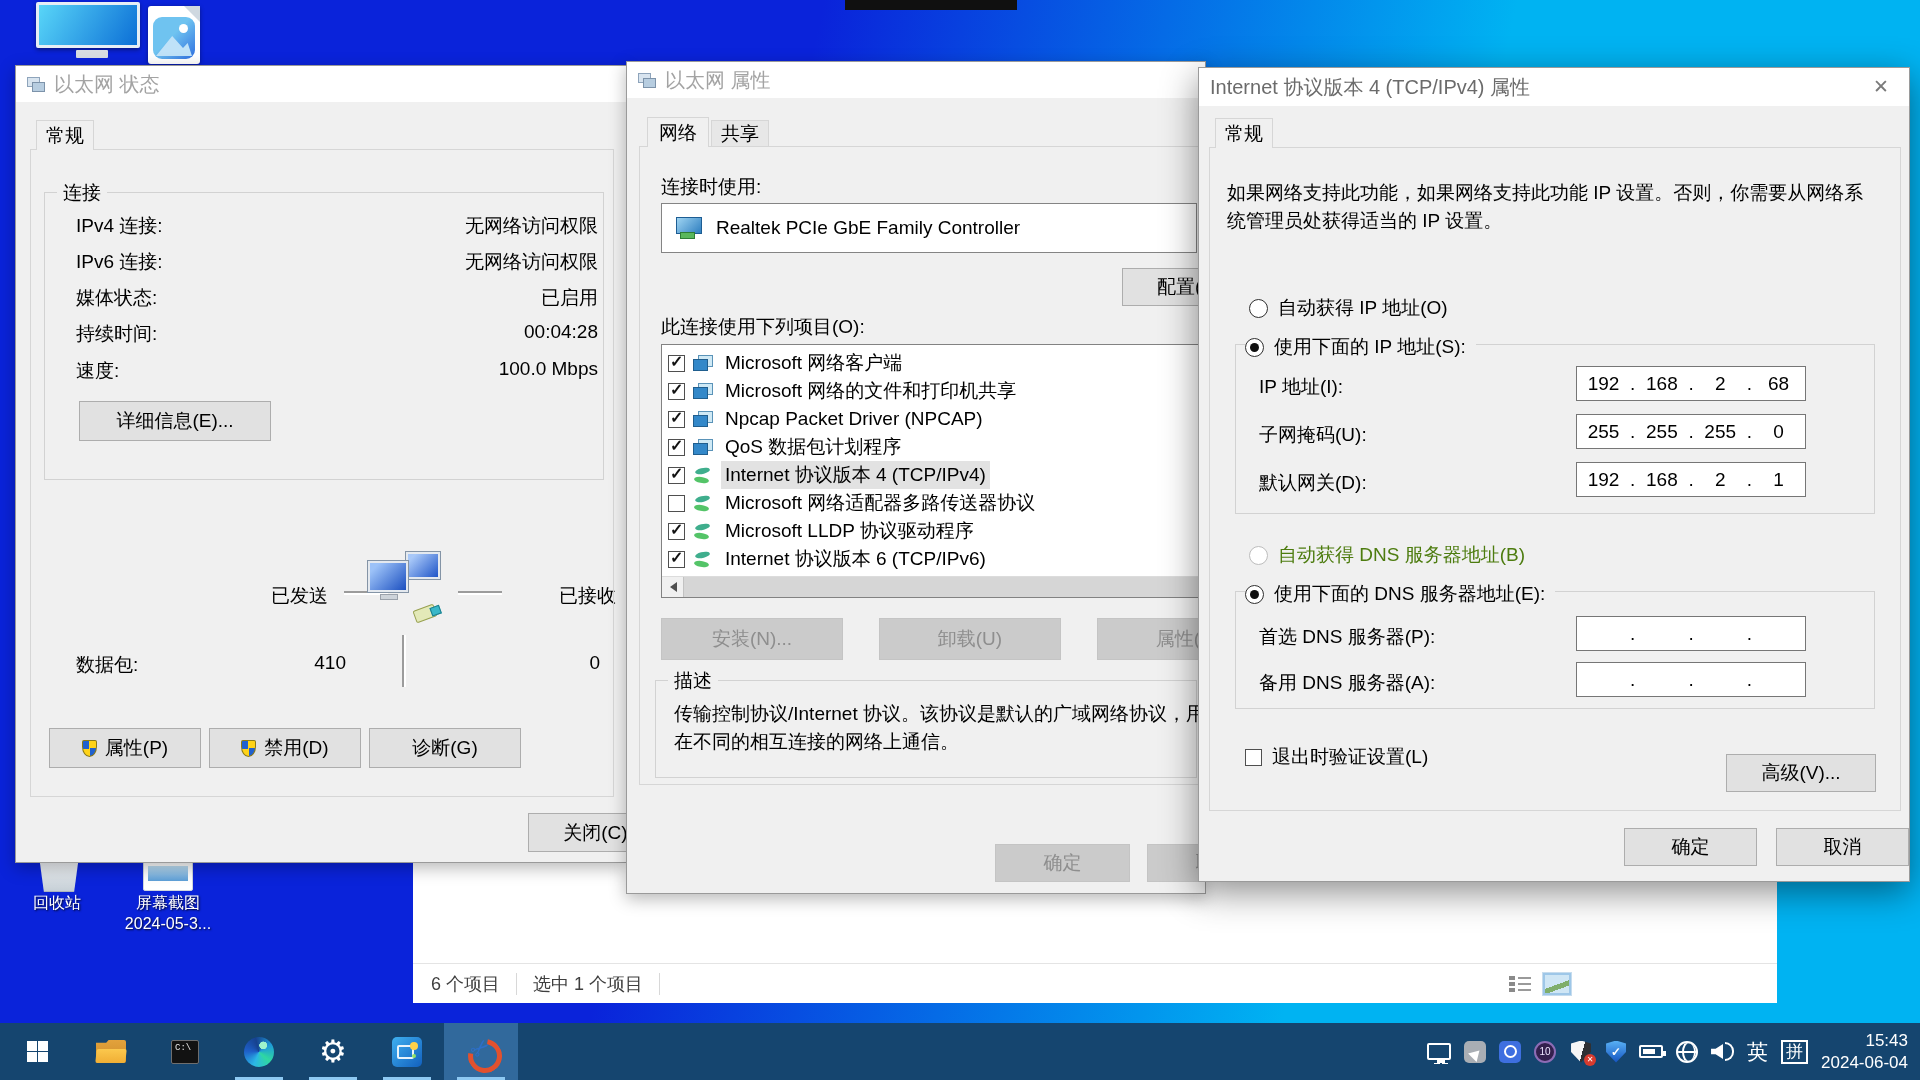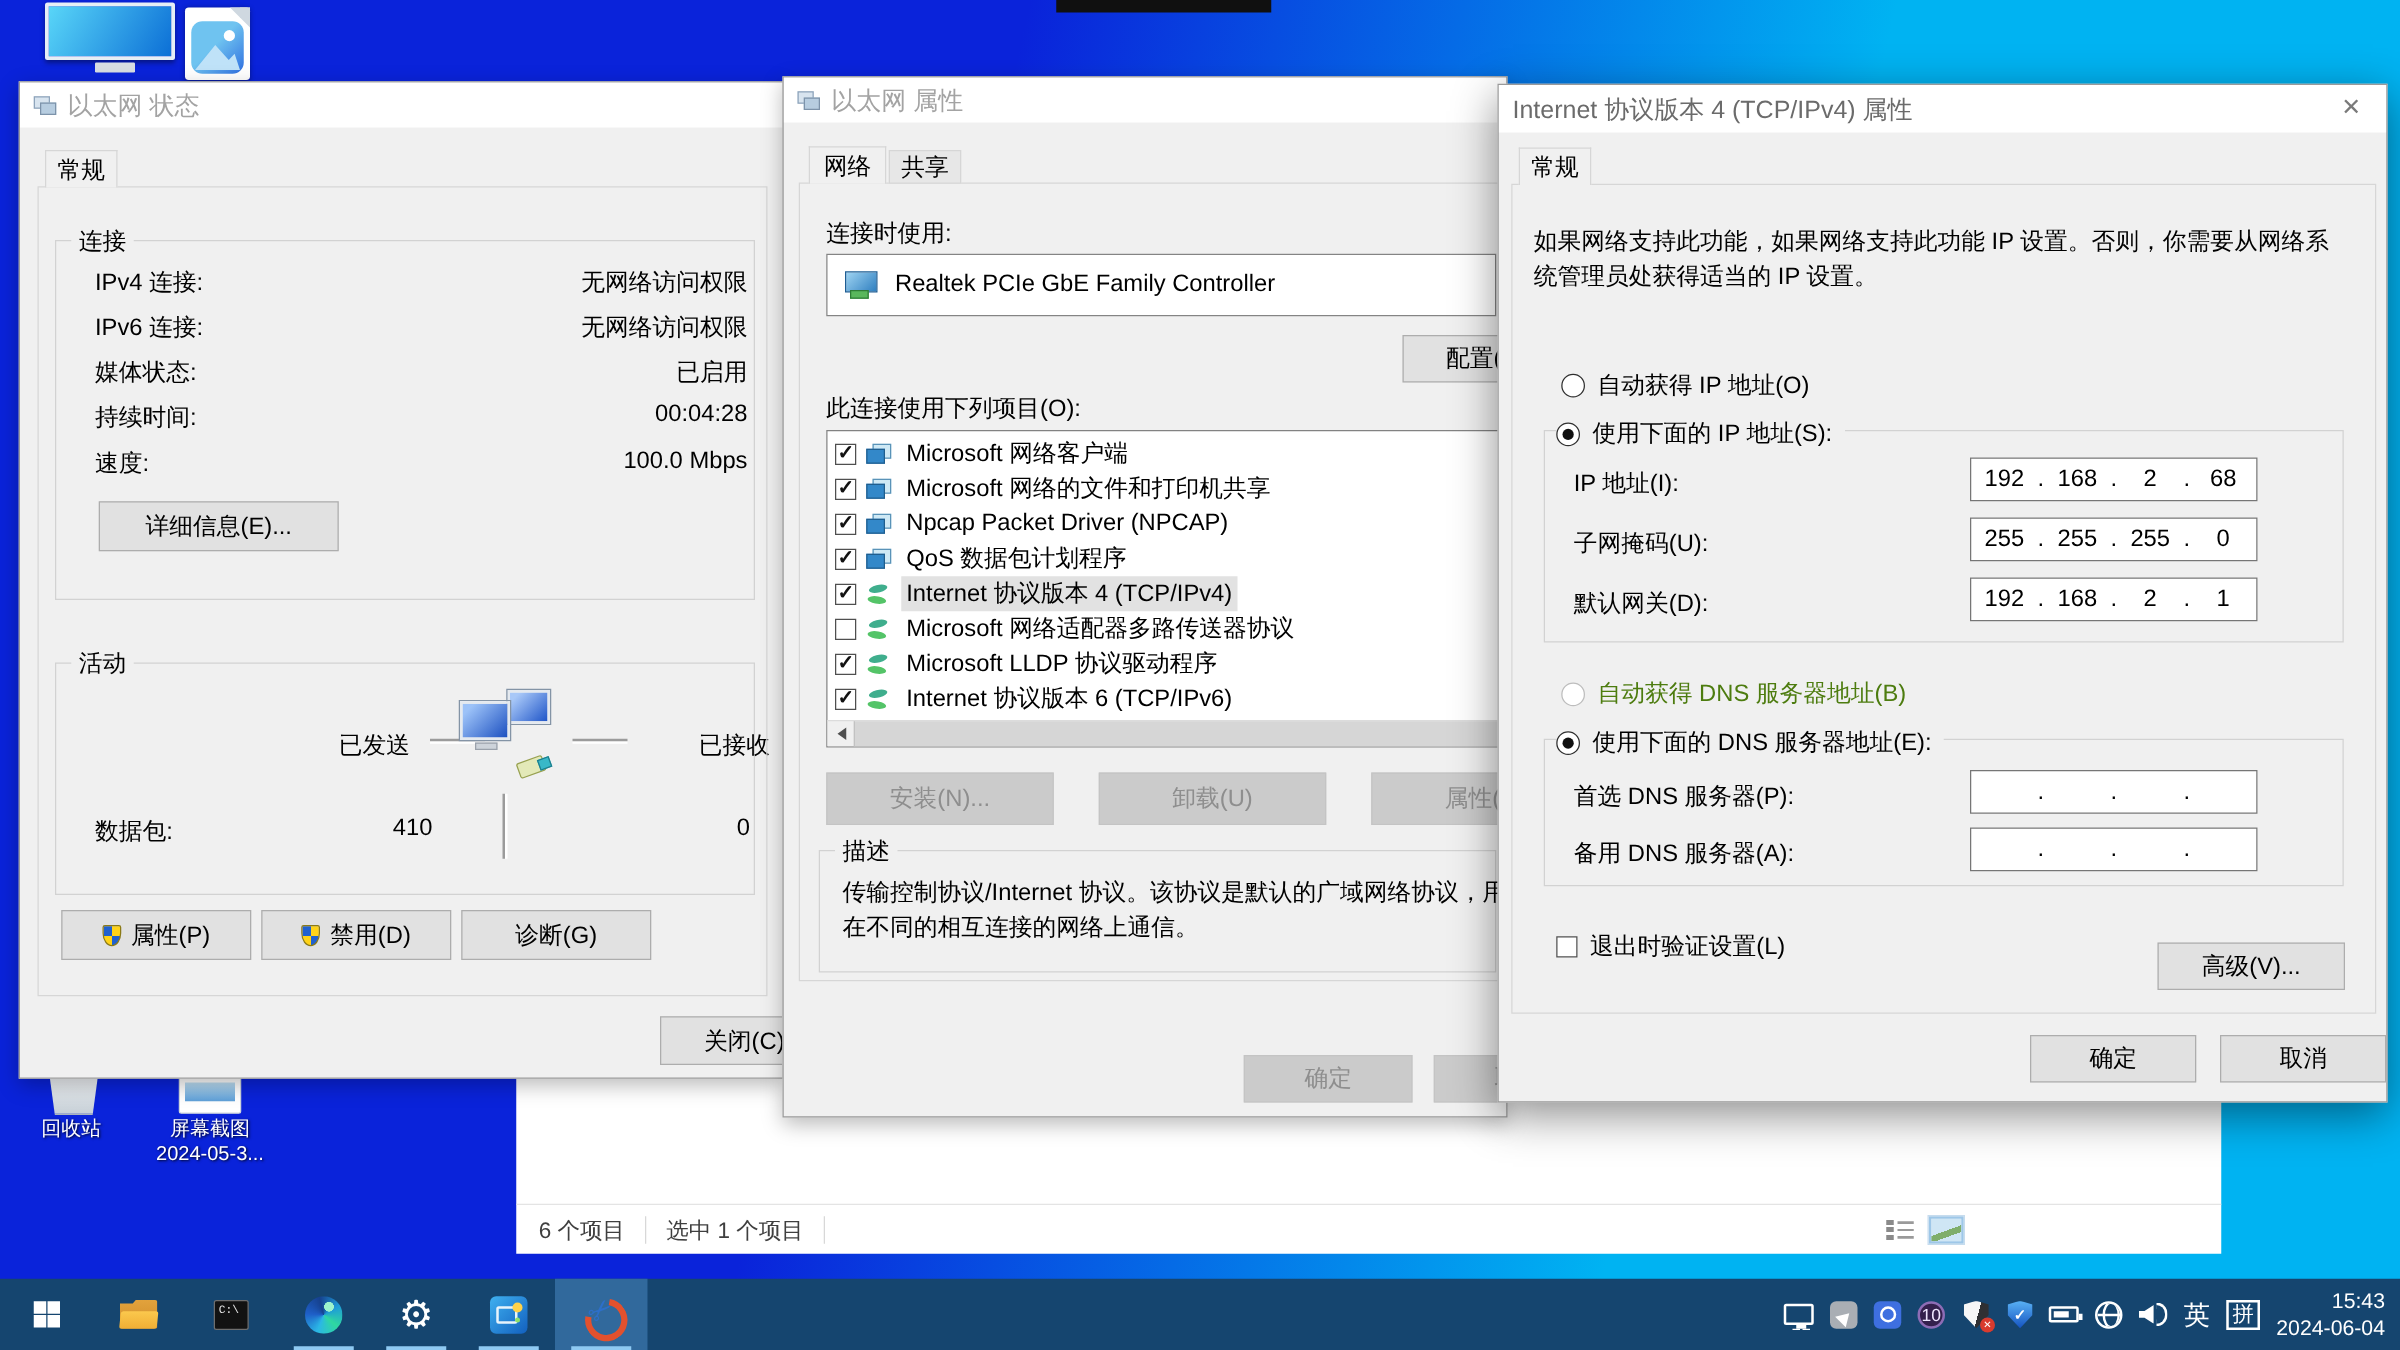--- a/index.html
+++ b/index.html
@@ -112,21 +112,21 @@
 .snicon::before{content:"";position:absolute;left:3px;top:3px;width:24px;height:24px;border-radius:50%;border:5px solid #e2512e;border-top-color:transparent;transform:rotate(-35deg)}
 .snicon::after{content:"✂";position:absolute;left:6px;top:-1px;font-size:23px;color:#2d6fc9;transform:rotate(-42deg)}
 .tray{margin-left:auto;display:flex;align-items:center;gap:13px;padding-right:12px;color:#fff}
 .ti{position:relative;flex:none;display:flex;align-items:center;justify-content:center}
 .t-mon{width:24px;height:17px;border:2px solid #fff;border-radius:2px}
 .t-mon::after{content:"";position:absolute;left:8px;bottom:-5px;width:8px;height:3px;background:#fff;box-shadow:-4px 2px 0 -1px #fff,4px 2px 0 -1px #fff}
 .t-gray{width:22px;height:22px;border-radius:5px;background:#a9aeb4}
 .t-gray::before{content:"";position:absolute;left:6px;top:5px;width:0;height:0;border:6px solid transparent;border-left:10px solid #fff;transform:rotate(-45deg)}
 .t-cam{width:22px;height:22px;border-radius:5px;background:#3e6fe0}
 .t-cam::before{content:"";width:9px;height:9px;border:2px solid #fff;border-radius:50%}
-.t-ten{width:22px;height:22px;border-radius:50%;background:#34204d;border:2px solid #8d6cb5;color:#efe6ff;font-size:14px;font-weight:400}
+.t-ten{width:22px;height:22px;border-radius:50%;background:#34204d;border:2px solid #8d6cb5;color:#efe6ff;font-size:10px;font-weight:400}
 .t-defwrap{width:24px;height:24px}
 .t-def{width:20px;height:22px;background:linear-gradient(105deg,#f6f6f6 0 55%,#2f3033 55%);clip-path:polygon(50% 0,100% 14%,100% 52%,50% 100%,0 52%,0 14%)}
 .t-defx{position:absolute;right:-3px;bottom:-2px;width:12px;height:12px;border-radius:50%;background:#d83b2e;color:#fff;font-size:8px;display:flex;align-items:center;justify-content:center}
 .t-defx::before{content:"✕"}
 .t-sec{width:20px;height:22px;background:linear-gradient(#58b0f4,#1452c0);clip-path:polygon(50% 0,100% 14%,100% 52%,50% 100%,0 52%,0 14%);color:#fff;font-size:12px;font-weight:700}
 .t-sec::before{content:"✓"}
 .t-bat{width:24px;height:13px;border:2px solid #fff;border-radius:2px}
 .t-bat::before{content:"";position:absolute;right:-5px;top:4px;width:3px;height:5px;background:#fff}
 .t-bat::after{content:"";position:absolute;left:2px;top:2px;bottom:2px;width:12px;background:#fff}
 .t-glb{width:22px;height:22px;border:2px solid #fff;border-radius:50%;overflow:hidden}
@@ -192,23 +192,20 @@
     </div>
   <div class="srow" style="left:60px;top:255px;width:522px">
       <span>持续时间:</span>
       <span>00:04:28</span>
     </div>
   <div class="srow" style="left:60px;top:292px;width:522px">
       <span>速度:</span>
       <span>100.0 Mbps</span>
     </div>
   <div class="btn" style="left:63px;top:335px;width:192px;height:40px">详细信息(E)...</div>
-  <div class="grp" style="left:28px;top:464px;width:560px;height:186px">
-    <span class="glab">活动</span>
-  </div>
   <div class="lbl" style="left:255px;top:517px">已发送</div>
   <div class="etch" style="left:328px;top:525px;width:44px"></div>
   <div class="acomp" style="left:346px;top:486px">
     <div class="m1"></div>
       <div class="m2"></div>
       <div class="st"></div>
       <div class="plug"></div>
   </div>
   <div class="etch" style="left:442px;top:525px;width:44px"></div>
   <div class="lbl" style="left:543px;top:517px">已接收</div>

